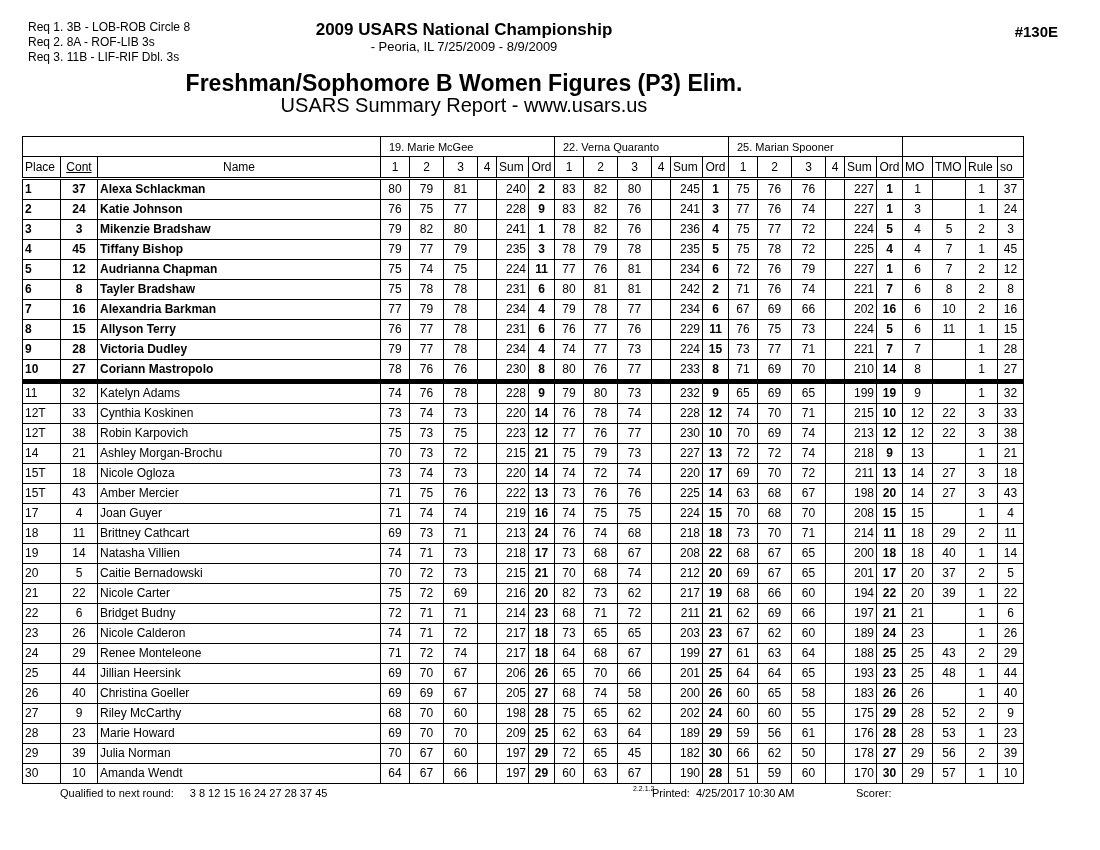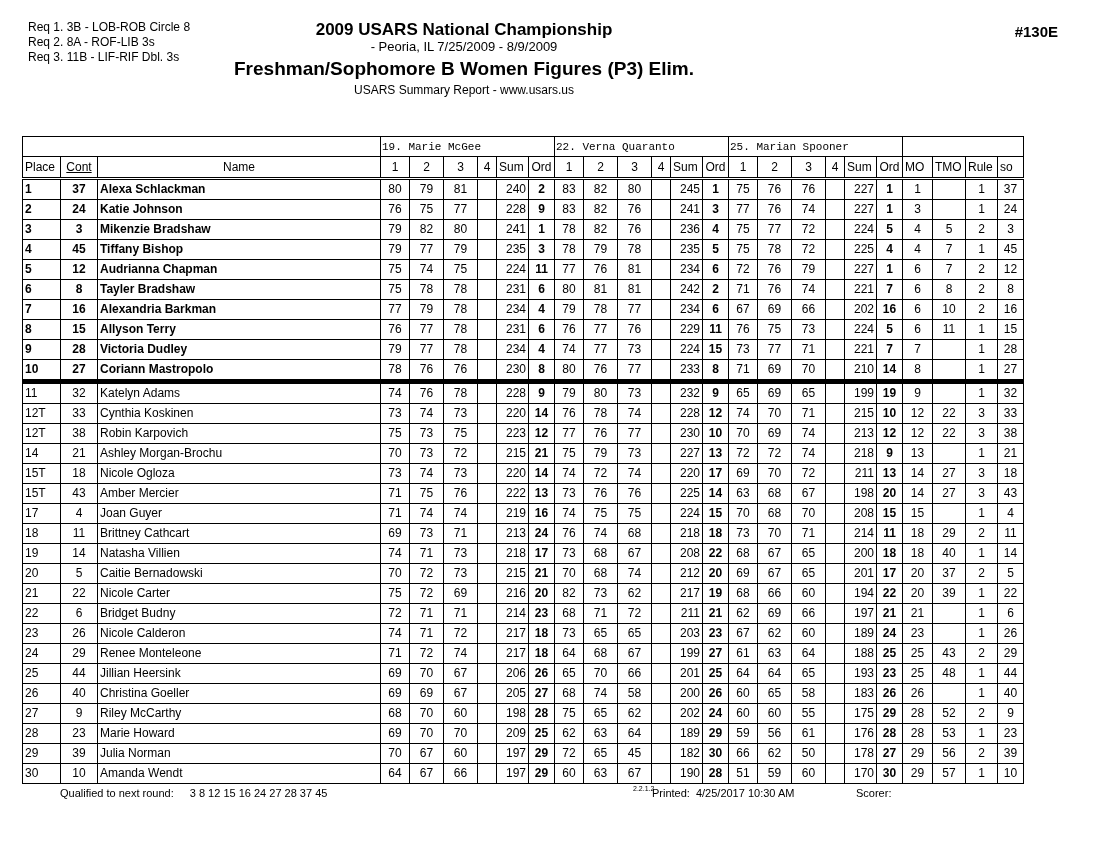--- a/index.html
+++ b/index.html
@@ -4,30 +4,30 @@
 <style>
   html,body{margin:0;padding:0;background:#fff;}
   body{width:1100px;height:850px;position:relative;font-family:"Liberation Sans",sans-serif;color:#000;}
   .page{position:relative;width:1100px;height:850px;overflow:hidden;}
 
   .reqs{position:absolute;left:28px;top:20px;font-size:12px;line-height:15px;white-space:nowrap;}
 
   .titleblock{position:absolute;left:0;top:20px;width:928px;text-align:center;}
   .title{font-size:17px;font-weight:bold;line-height:19px;}
   .subtitle{font-size:13px;line-height:16px;}
-  .event{font-size:19px;font-weight:bold;line-height:23px;margin-top:2px;}
-  .report{font-size:12px;line-height:20px;}
+  .event{font-size:23px;font-weight:bold;line-height:23px;margin-top:17px;}
+  .report{font-size:20px;line-height:20px;}
 
   .evtnum{position:absolute;right:42px;top:23px;font-size:15px;font-weight:bold;}
 
   table.results{position:absolute;left:22px;top:136px;border-collapse:collapse;table-layout:fixed;}
   table.results td{border:1px solid #000;font-size:12px;height:19px;line-height:19px;padding:0 2px;
     overflow:hidden;white-space:nowrap;vertical-align:middle;}
   td.spacer{border:none;background:transparent;}
-  .judge-row td.judge-name{font-size:11px;height:16px;line-height:16px;text-align:left;padding-left:1px;font-family:Liberation Mono, monospace;}
+  .judge-row td.judge-name{font-size:11px;height:16px;line-height:16px;text-align:left;padding-left:8px;}
   tr.col-head td{border-bottom:3px double #000;height:20px;line-height:20px;}
   .h-place{text-align:left;padding-left:3px;}
   .h-cont{text-align:center;text-decoration:underline;}
   .h-name{text-align:center;padding-left:4px;}
   .h-num{text-align:center;}
   .h-sum{text-align:left;padding-left:2px;}
   .h-tail{text-align:left;padding-left:3px;}
   .c-place{text-align:left;padding-left:6px;}
   .c-cont{text-align:center;}
   .c-name{text-align:left;padding-left:8px;}

